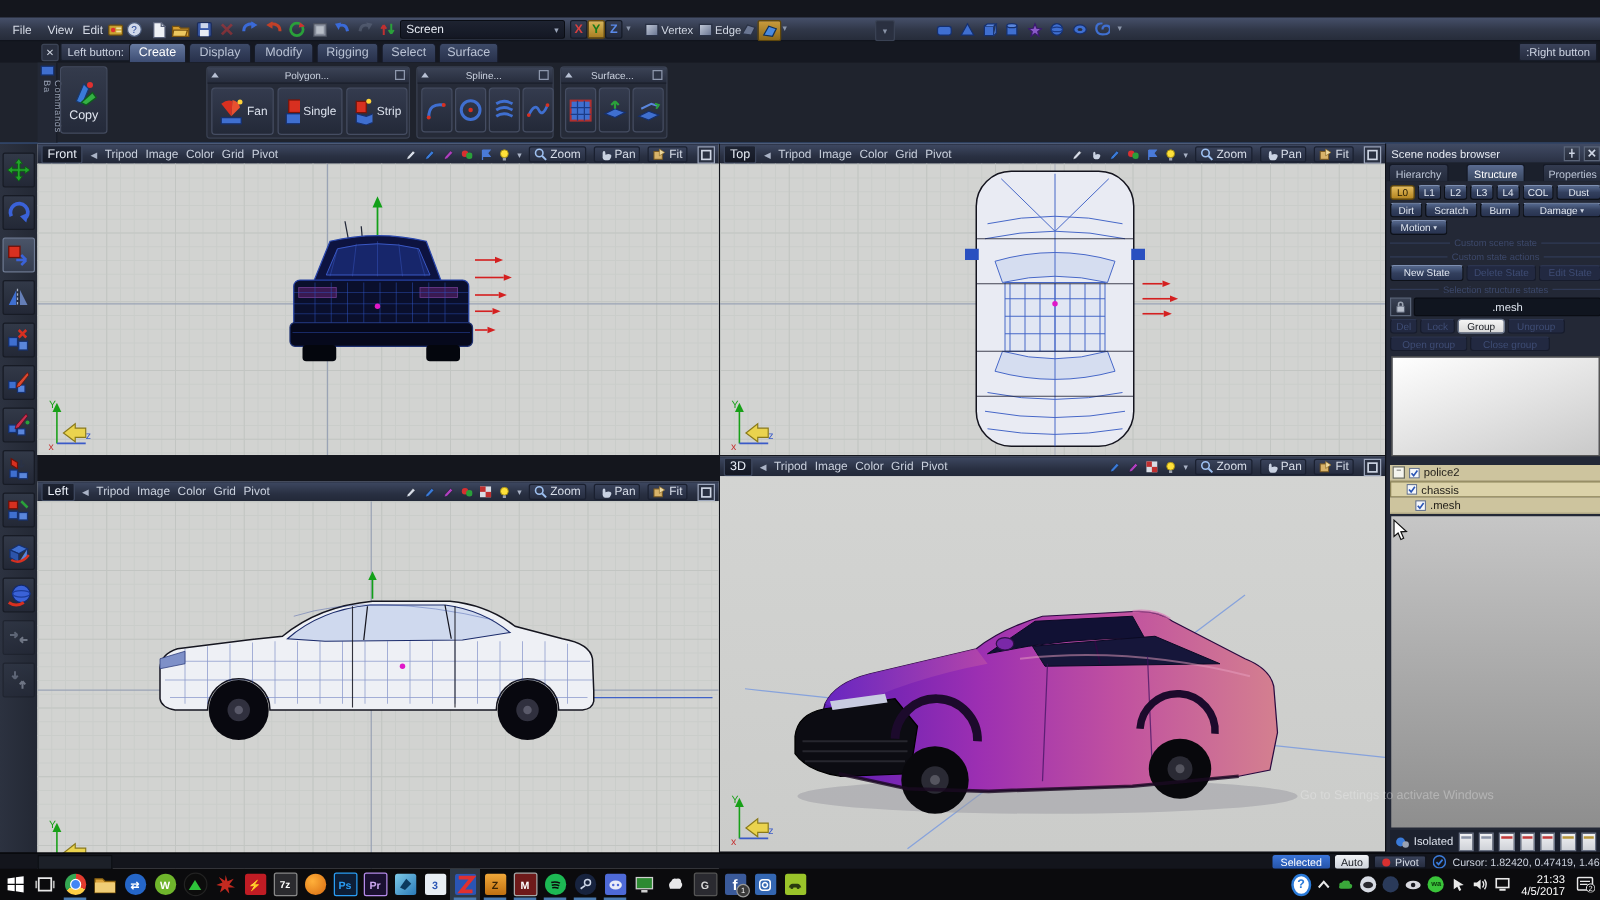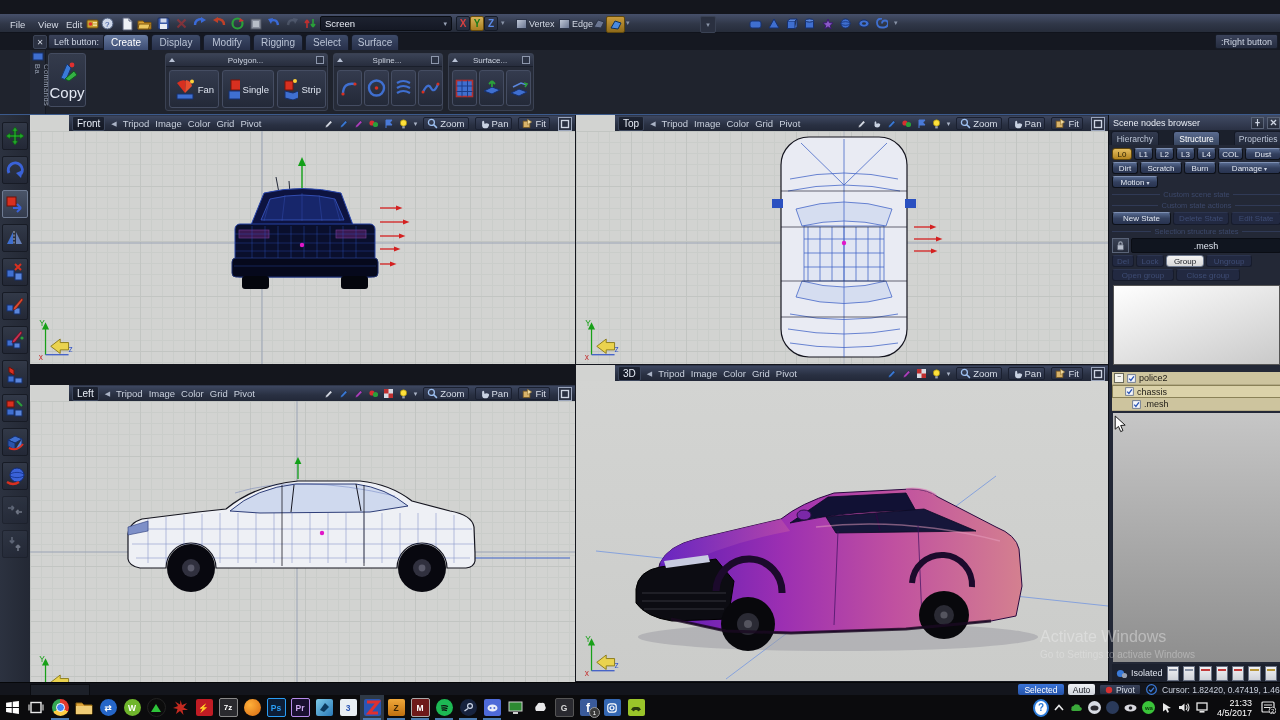--- a/index.html
+++ b/index.html
@@ -37,21 +37,21 @@
     border-bottom:none;border-radius:4px 4px 0 0;box-sizing:border-box;}
   .rtab.active{background:linear-gradient(#66799f,#3c4c72);color:#ffffff;}
   .rb-label{position:absolute;right:2px;top:1px;height:13px;background:linear-gradient(#3a425a,#262d40);
     border:1px solid #171c28;color:#cdd4e2;font-size:9px;display:flex;align-items:center;padding:0 5px;border-radius:2px;}
   
   .ribbon{left:0;top:50px;width:1280px;height:65px;background:#1f232d;border-bottom:1px solid #3b5a8c;box-sizing:border-box;}
   .cmdbar{position:absolute;left:30px;top:0;width:15px;height:64px;background:#232835;border-right:1px solid #161a24;}
   .cmdbar .vtext{position:absolute;left:3px;top:14px;writing-mode:vertical-rl;font-size:7.5px;color:#98a1b4;letter-spacing:.5px;}
   .copytile{position:absolute;left:48px;top:3px;width:36px;height:52px;background:linear-gradient(#343b4c,#242a3a);
     border:1px solid #444c60;border-radius:3px;display:flex;flex-direction:column;align-items:center;justify-content:center;gap:2px;}
-  .copytile i{color:#e3e8f2;font-size:15px;}
+  .copytile i{color:#e3e8f2;font-size:10px;}
   .rpanel{position:absolute;top:3px;background:#262b38;border:1px solid #3a4152;border-radius:3px;box-sizing:border-box;}
   .rpanel-h{height:12px;background:linear-gradient(#3b4356,#272d3d);display:flex;align-items:center;
     font-size:8px;color:#ccd3e0;padding:0 3px;border-bottom:1px solid #1a1f2b;}
   .rpanel-h i{flex:1;text-align:center;}
   .tri{width:0;height:0;border-left:3px solid transparent;border-right:3px solid transparent;}
   .tri.up{border-bottom:4px solid #b8c1d4;}
   .tri.dn{border-top:4px solid #b8c1d4;}
   .cornerbox{width:6px;height:6px;border:1px solid #8d97ac;background:#2c3344;}
   .rbtn{position:absolute;height:38px;background:linear-gradient(#343b4e,#232938);border:1px solid #454d62;border-radius:3px;
     display:flex;align-items:center;gap:3px;padding:0 4px;box-sizing:border-box;}
@@ -60,21 +60,21 @@
     border:1px solid #454d62;border-radius:3px;display:flex;align-items:center;justify-content:center;box-sizing:border-box;}
   
   .ltb{left:0;top:115px;width:30px;height:567px;background:linear-gradient(90deg,#2c3240,#232834);}
   .ltbtn{position:absolute;left:2px;width:26px;height:28px;background:linear-gradient(#323948,#232836);
     border:1px solid #171b25;border-radius:2px;display:flex;align-items:center;justify-content:center;box-sizing:border-box;}
   .ltbtn.sel{background:linear-gradient(#4a5468,#343c4e);border-color:#6e7a92;}
   .ltbtn.dis{opacity:.55;}
   
   .vp{position:absolute;background:#d2d3d1;}
   .vph{position:absolute;left:0;top:0;right:0;height:16px;background:linear-gradient(#3d4760,#293042 60%,#222838);
-    border-top:1px solid #55618040;display:flex;align-items:center;gap:6px;padding:0 3px;box-sizing:border-box;margin-left:39px;}
+    border-top:1px solid #55618040;display:flex;align-items:center;gap:6px;padding:0 3px;box-sizing:border-box;}
   .vpl{background:linear-gradient(#1e2433,#141824);border:1px solid #3c465c;color:#e8edf6;font-size:10px;
     padding:0 4px;height:13px;display:flex;align-items:center;border-radius:2px;}
   .vpa{color:#aab3c6;font-size:7px;}
   .vnav{color:#c9d0dd;font-size:9.5px;}
   .vspace{flex:1;}
   .hic{width:9px;height:10px;display:flex;align-items:center;justify-content:center;}
   .vctl{display:flex;align-items:center;gap:2px;color:#d8dee9;font-size:9.5px;background:linear-gradient(#39425a,#262d40);
     border:1px solid #1a2030;border-radius:2px;padding:0 3px;height:13px;box-sizing:border-box;}
   .maxbox{width:12px;height:12px;border:1px solid #9aa4ba;display:flex;align-items:center;justify-content:center;
     color:#cfd6e4;background:#2a3142;margin-left:2px;}
@@ -1344,21 +1344,20 @@
             <rect x="1" y="1" width="12" height="10" rx="1" fill="none" stroke="#e8e8e8" stroke-width="1.2"></rect>
             <path d="M3,4 H11 M3,6.5 H9" stroke="#e8e8e8" stroke-width="1"></path>
             <circle cx="11.5" cy="9.5" r="3.4" fill="#0b0b0d" stroke="#e8e8e8" stroke-width="0.8"></circle>
             <text x="9.9" y="12" font-size="6" fill="#fff" font-family="Liberation Sans">2</text>
           </svg>
       </span>
     </span>
   </div>
 
   <div class="abs watermark">
-    <div class="w1">Activate Windows</div>
     <div class="w2">Go to Settings to activate Windows</div>
   </div>
   <div class="abs cursor-arrow">
     <svg width="13" height="18">
         <use href="#sym-cursor"></use>
       </svg>
   </div>
 
 </div>
 

